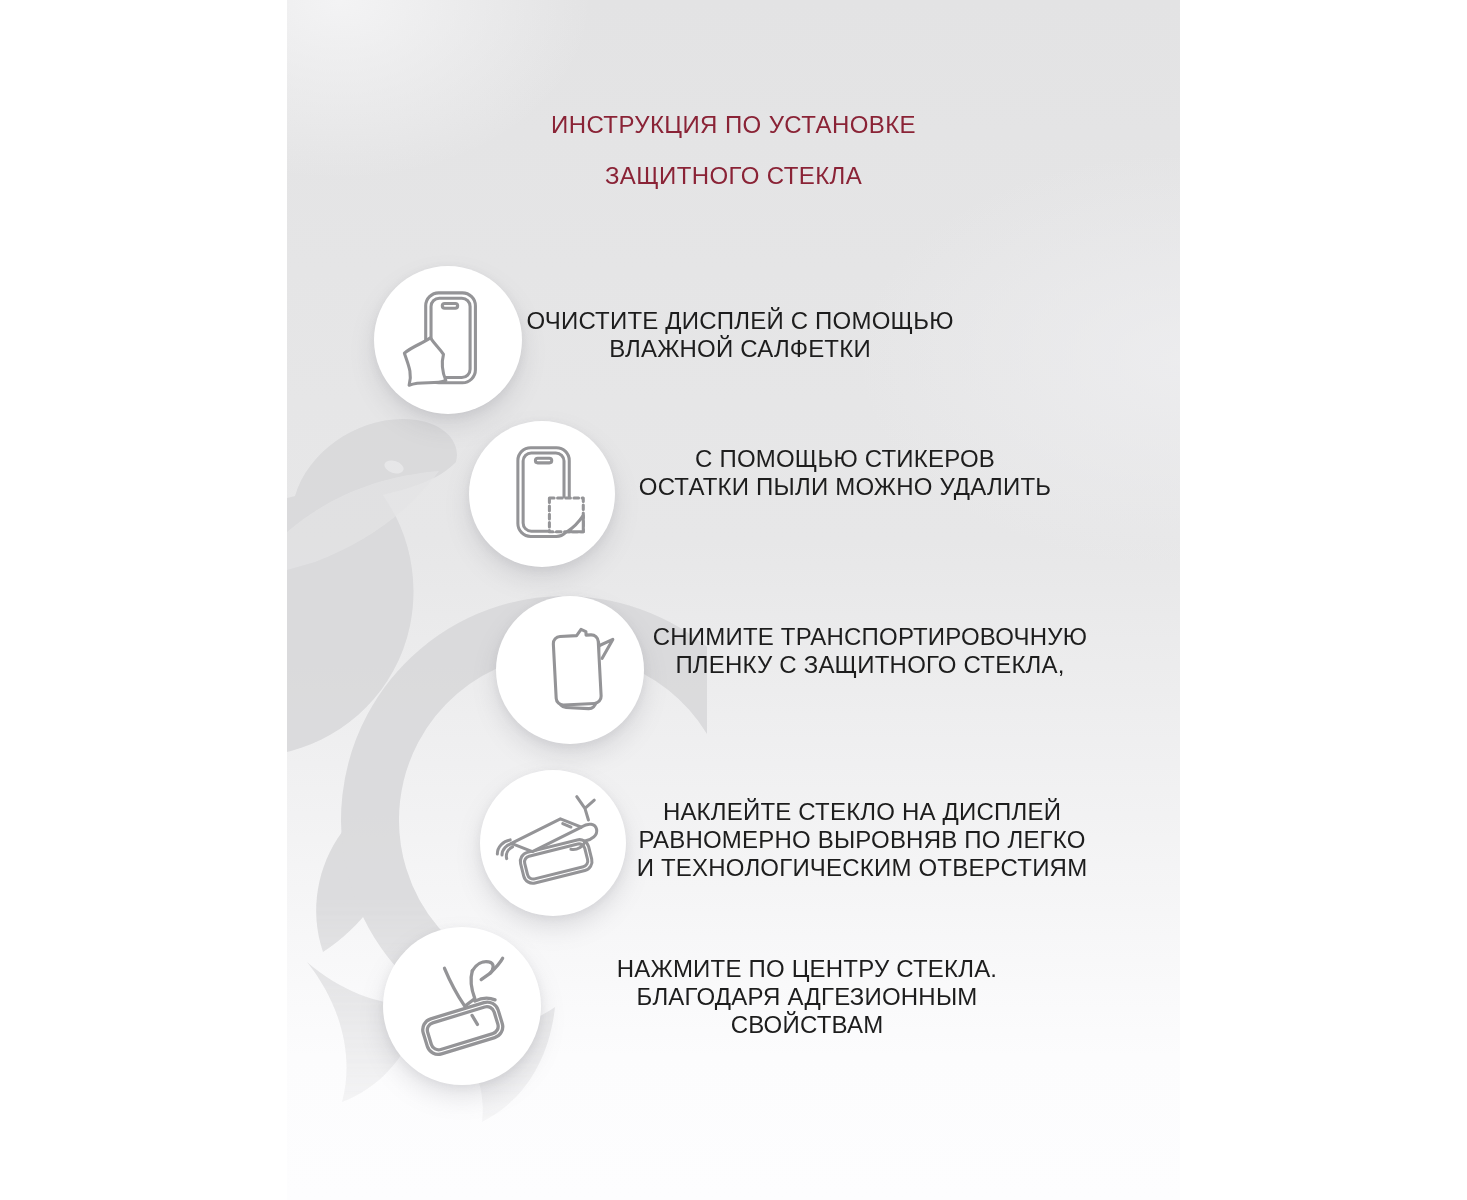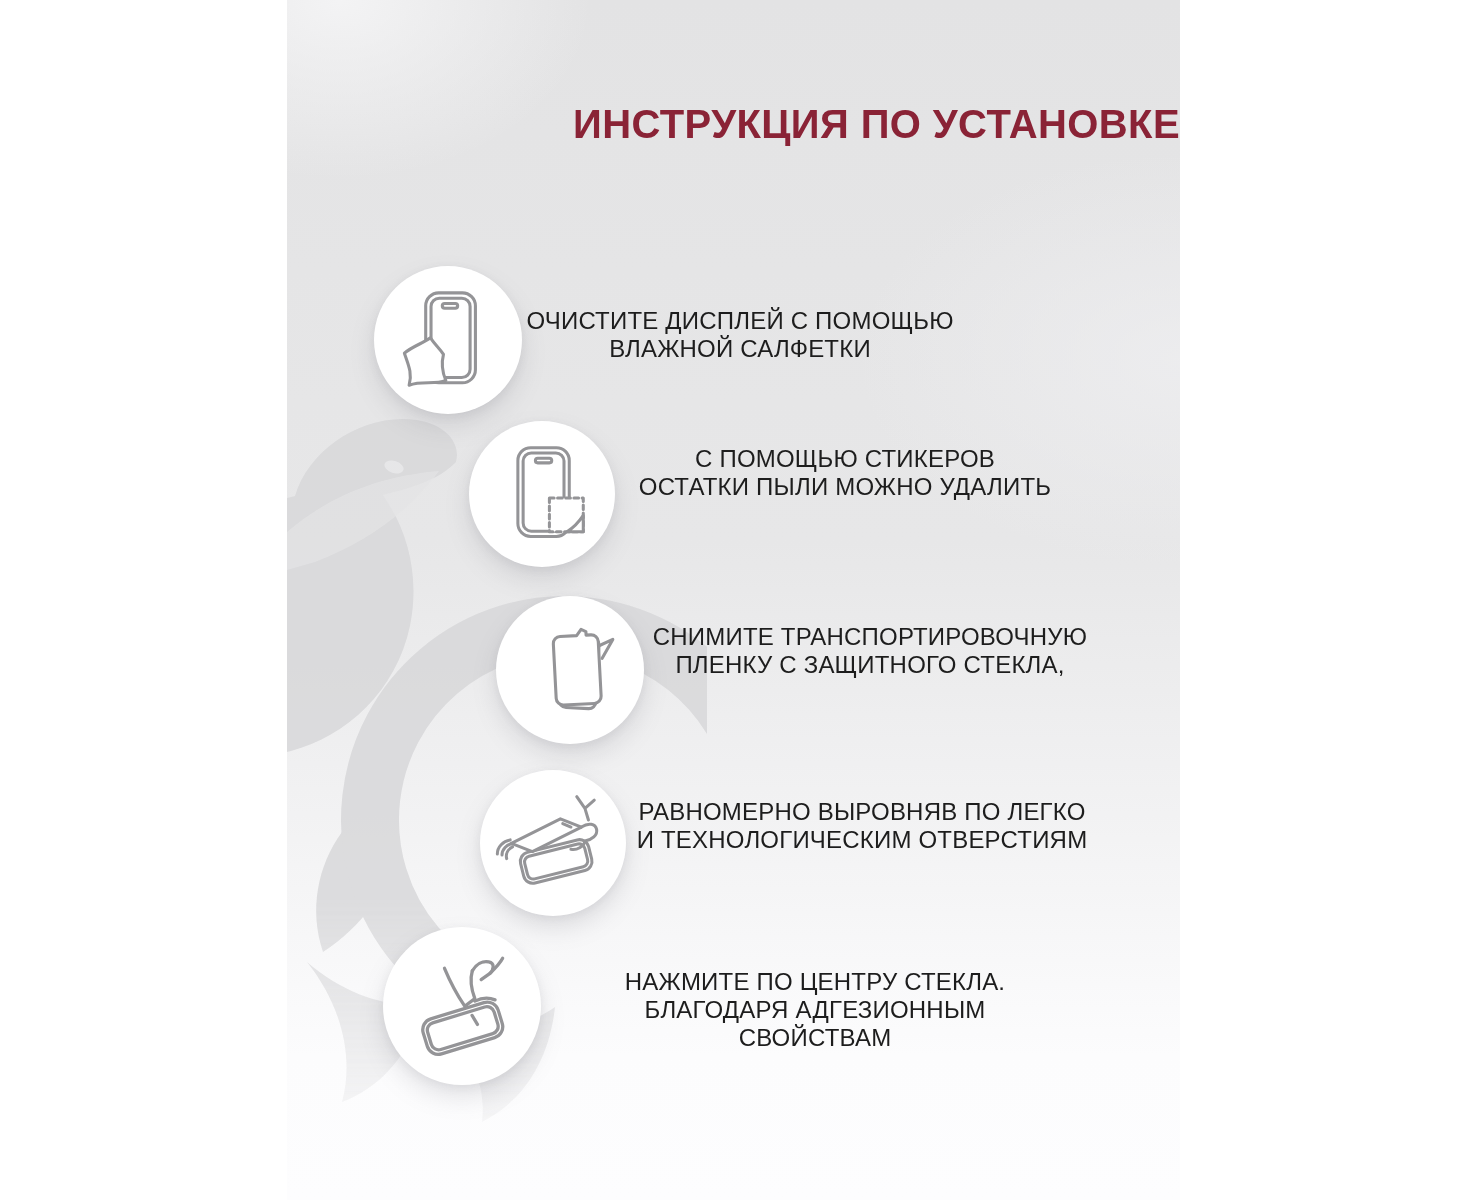--- a/index.html
+++ b/index.html
@@ -17,21 +17,21 @@
   }
 
   .watermark {
     position:absolute; left:0; top:400px; width:420px; height:800px; opacity:.85;
     -webkit-mask-image:linear-gradient(180deg,#000 62%, rgba(0,0,0,0) 98%);
             mask-image:linear-gradient(180deg,#000 62%, rgba(0,0,0,0) 98%);
   }
 
   .title {
     position:absolute; top:99px; left:0; width:100%;
-    text-align:right; font-weight:bold; font-size:40px; line-height:51px;
+    text-align:center; font-weight:normal; font-size:24px; line-height:51px;
     letter-spacing:.4px; color:#8a2336;
   }
 
   .circle {
     position:absolute; background:#ffffff; border-radius:50%;
     box-shadow:0 12px 24px rgba(110,110,122,.18), 0 3px 8px rgba(120,120,130,.10);
     display:flex; align-items:center; justify-content:center;
   }
   .c1 { left:87px;  top:266px; width:148px; height:148px; }
   .c2 { left:182px; top:421px; width:146px; height:146px; }
@@ -41,21 +41,21 @@
   .circle svg { width:80%; height:80%; }
 
   .step-text {
     position:absolute; text-align:center; color:#1d1d1d;
     font-size:24px; line-height:28px; font-weight:500; letter-spacing:.2px;
   }
   .t1 { left:233px; top:307px; width:440px; }
   .t2 { left:328px; top:445px; width:460px; }
   .t3 { left:363px; top:623px; width:440px; }
   .t4 { left:345px; top:798px; width:460px; }
-  .t5 { left:278px; top:955px; width:500px;margin-top:13px; }
+  .t5 { left:270px; top:955px; width:500px; }
 
   .ico { fill:none; stroke:#949497; stroke-width:2.6; stroke-linecap:round; stroke-linejoin:round; }
 </style>
 </head>
 <body>
 
 <div class="page">
   <div class="poster">
 
     <svg class="watermark" viewBox="0 0 420 800" aria-hidden="true">
@@ -65,20 +65,21 @@
         <path d="M20,562 C55,592 95,607 135,605 C125,652 95,687 55,702 C68,654 52,602 20,562 Z"></path>
         <path d="M150,617 C195,634 235,630 268,607 C262,662 235,702 195,722 C200,680 180,647 150,617 Z"></path>
       </g>
       <circle cx="278" cy="420" r="195" fill="none" stroke="#d8d8da" stroke-width="58" stroke-dasharray="900 326" stroke-linecap="round" transform="rotate(118 278 420)"></circle>
       <path d="M0,132 C42,96 92,76 152,71 C122,112 80,142 28,162 L0,170 Z" fill="#e4e4e6" opacity="0.7"></path>
       <ellipse cx="107" cy="67" rx="10" ry="6" fill="#e7e7e9" transform="rotate(18 107 67)"></ellipse>
     </svg>
 
     <div class="title">
       <div>ИНСТРУКЦИЯ ПО УСТАНОВКЕ</div>
+      <div>ЗАЩИТНОГО СТЕКЛА</div>
     </div>
 
     <div>
       <div class="circle c1">
         <svg class="ico" viewBox="0 0 100 100">
           <rect x="31" y="10" width="42" height="76" rx="11"></rect>
           <rect x="35.5" y="14.5" width="33" height="67" rx="7"></rect>
           <rect x="45" y="19" width="13" height="4" rx="2"></rect>
           <path d="M13,61 C20,55 28,53 35,48 C39,54 43,57 46,62 C44,70 45,77 48,84 C39,88 28,84 17,88 C20,78 16,70 13,61 Z" fill="#fff"></path>
         </svg>
@@ -131,20 +132,21 @@
             <rect x="22" y="52" width="60" height="27" rx="8" fill="#fff"></rect>
             <rect x="25.5" y="55.5" width="53" height="20" rx="5"></rect>
           </g>
           <path d="M14,50 L56,29 L74,36 L32,57 Z" fill="#fff"></path>
           <path d="M58,33 l7,3"></path>
           <path d="M74,36 c6,-4 12,-3 13,2 c1,5 -4,9 -10,10 c-1,5 -7,8 -12,7"></path>
           <path d="M15,50 c-5,1 -9,5 -9,10 m7,-13 c-6,1 -11,6 -11,12 m13,-6 c-4,2 -6,6 -5,10"></path>
         </svg>
       </div>
       <div class="step-text t4">
+        <div>НАКЛЕЙТЕ СТЕКЛО НА ДИСПЛЕЙ</div>
         <div>РАВНОМЕРНО ВЫРОВНЯВ ПО ЛЕГКО</div>
         <div>И ТЕХНОЛОГИЧЕСКИМ ОТВЕРСТИЯМ</div>
       </div>
     </div>
 
     <div>
       <div class="circle c5">
         <svg class="ico" viewBox="0 0 100 100">
           <g transform="rotate(-17 50 66)">
             <rect x="19" y="53" width="62" height="29" rx="9" fill="#fff"></rect>

